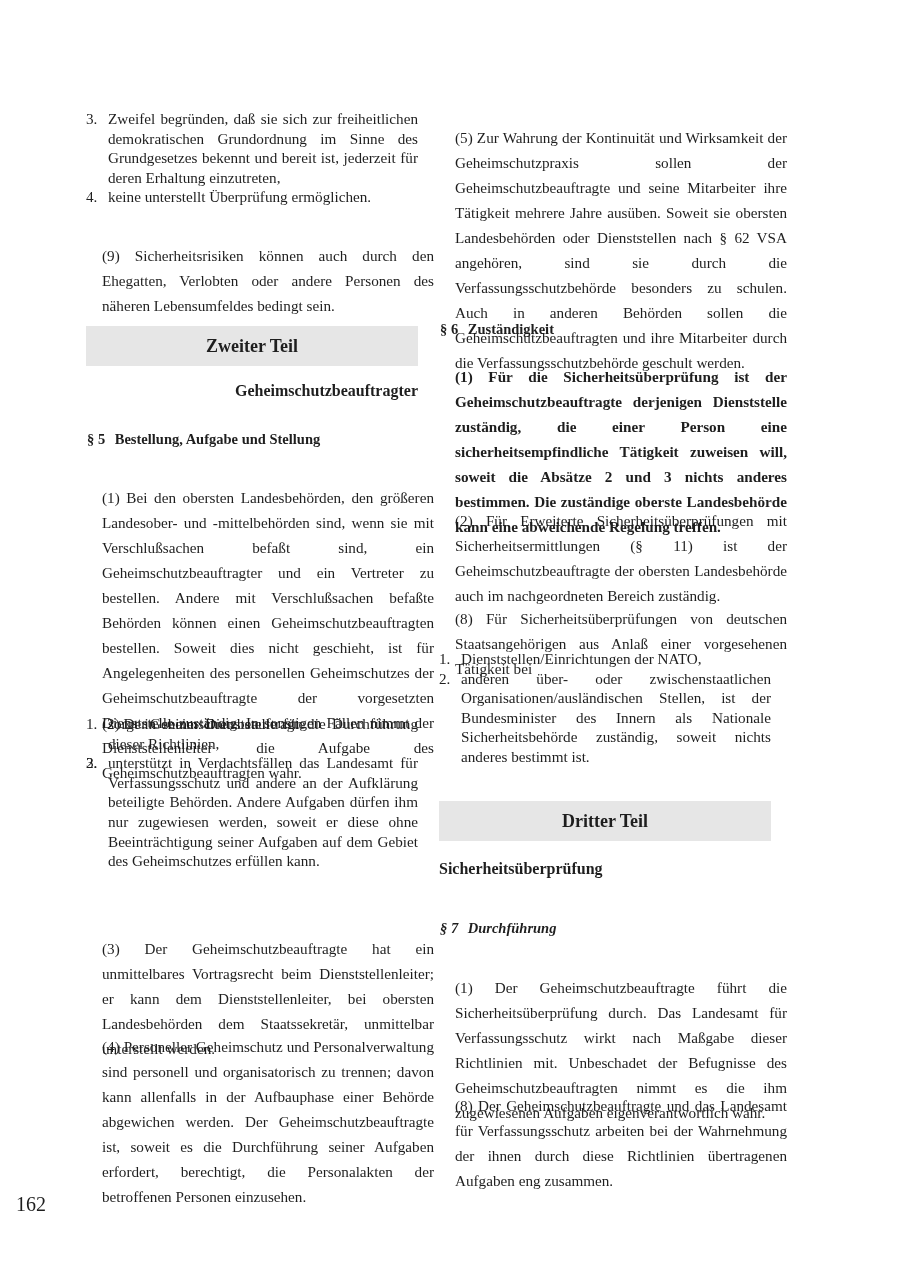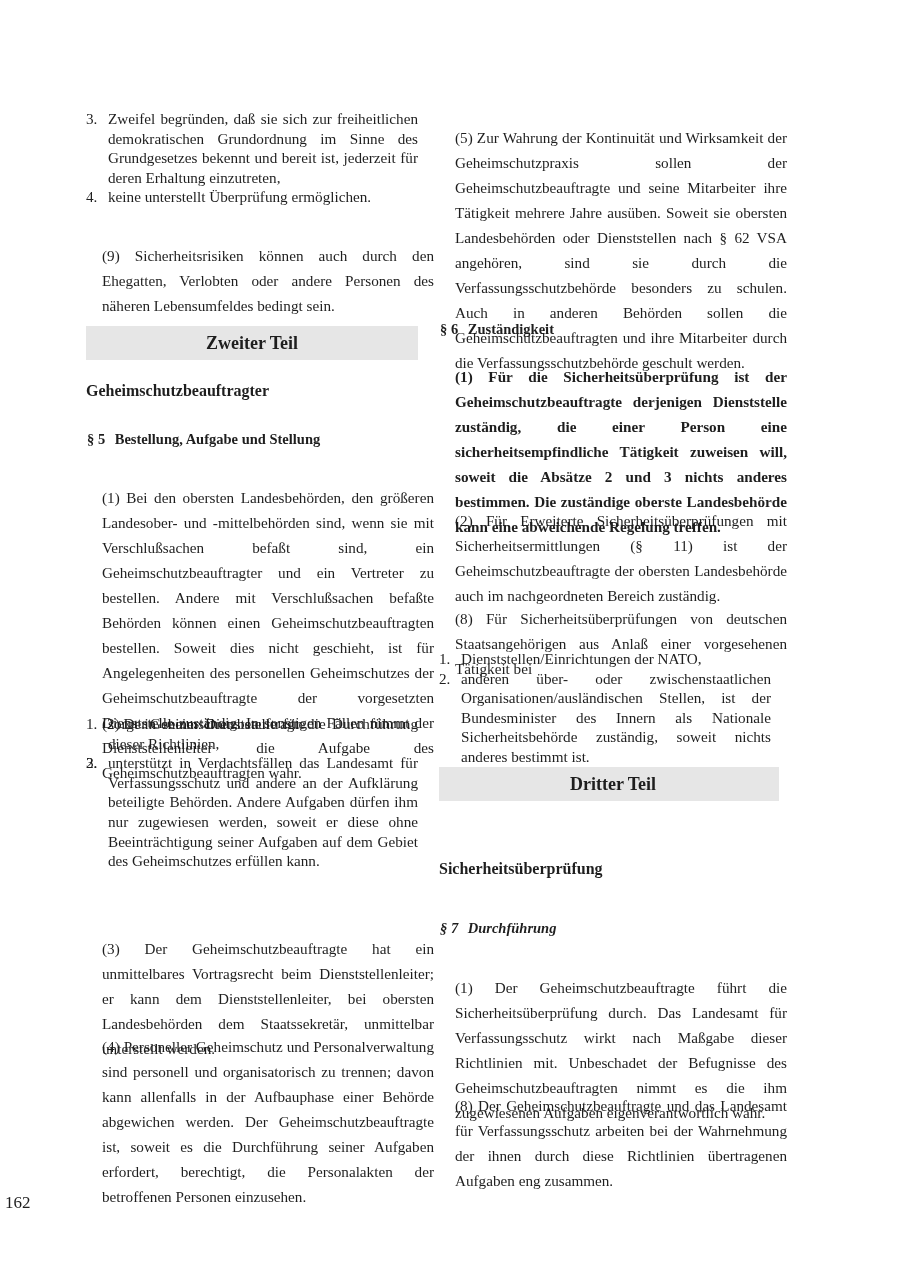--- a/index.html
+++ b/index.html
@@ -6,26 +6,26 @@
     body { width: 900px; height: 1273px; position: relative; overflow: hidden;
       font-family: "Liberation Serif", "DejaVu Serif", serif; color: #1e1e1e; }
     .col { position: absolute; width: 332px; }
     .col-left { left: 86px; }
     .col-right { left: 439px; }
     .blk { position: absolute; left: 0; width: 332px; }
     .p { font-size: 15.2px; line-height: 25px; text-align: justify; margin: 16px; hyphens: manual; }
     ol.list { list-style: none; margin: 0; padding: 0; font-size: 15.2px; line-height: 19.6px; }
     ol.list li { position: relative; padding-left: 22px; text-align: justify; }
     ol.list li .num { position: absolute; left: 0; top: 0; }
-    .part-box { position: absolute; left: 0; width: 332px; height: 34px; background: #e6e6e6;
+    .part-box { position: absolute; left: 0; width: 332px; height: 40px; background: #e6e6e6;
       display: flex; align-items: center; justify-content: center; font-weight: bold; font-size: 18px; }
     .h-title { font-weight: bold; font-size: 16px; margin: 0; }
     .h-section { font-weight: bold; font-size: 14.5px; margin: 1px; }
     .h-section .pnum { margin-right: 6px; }
-    .page-number { position: absolute; left: 5px; top: 1193px; font-size: 17px; }
+    .page-number { position: absolute; left: 16px; top: 1193px; font-size: 20px; }
   </style>
 </head>
 <body>
 
 <div class="col col-left">
 
   <ol class="list blk" style="top:109px;">
     <li>
       <span class="num">3.</span>
       <span>Zweifel begründen, daß sie sich zur freiheitlichen demokratischen Grundordnung im Sinne des Grundgesetzes bekennt und bereit ist, jederzeit für deren Erhaltung einzutreten,</span>
@@ -33,21 +33,21 @@
     <li>
       <span class="num">4.</span>
       <span>keine unterstellt Überprüfung ermöglichen.</span>
     </li>
   </ol>
 
   <p class="p blk" style="top:227px;">(9) Sicherheitsrisiken können auch durch den Ehegatten, Verlobten oder andere Personen des näheren Lebensumfeldes bedingt sein.</p>
 
   <div class="part-box" style="top:326px;">Zweiter Teil</div>
 
-  <h2 class="h-title blk" style="top:382px;">Geheimschutzbeauftragter</h2>
+  <h2 class="h-title blk" style="top:382px;text-align:right;">Geheimschutzbeauftragter</h2>
 
   <h3 class="h-section blk" style="top:430px;">
     <span class="pnum">§ 5</span>
     <span>Bestellung, Aufgabe und Stellung</span>
   </h3>
 
   <p class="p blk" style="top:469px;">(1) Bei den obersten Landesbehörden, den größeren Landesober- und -mittelbehörden sind, wenn sie mit Verschlußsachen befaßt sind, ein Geheimschutzbeauftragter und ein Vertreter zu bestellen. Andere mit Verschlußsachen befaßte Behörden können einen Geheimschutzbeauftragten bestellen. Soweit dies nicht geschieht, ist für Angelegenheiten des personellen Geheimschutzes der Geheimschutzbeauftragte der vorgesetzten Dienststelle zuständig. In sonstigen Fällen nimmt der Dienststellenleiter die Aufgabe des Geheimschutzbeauftragten wahr.</p>
 
   <p class="p blk" style="top:695px;">(2) Der Geheimschutzbeauftragte</p>
   <ol class="list blk" style="top:714px;">
@@ -87,21 +87,21 @@
     <li>
       <span class="num">1.</span>
       <span>Dienststellen/Einrichtungen der NATO,</span>
     </li>
     <li>
       <span class="num">2.</span>
       <span>anderen über- oder zwischenstaatlichen Organisationen/ausländischen Stellen, ist der Bundesminister des Innern als Nationale Sicherheitsbehörde zuständig, soweit nichts anderes bestimmt ist.</span>
     </li>
   </ol>
 
-  <div class="part-box" style="top:767px;padding-left:8px;">Dritter Teil</div>
+  <div class="part-box" style="top:801px;">Dritter Teil</div>
 
   <h2 class="h-title blk" style="top:860px;">Sicherheitsüberprüfung</h2>
 
   <h3 class="h-section blk" style="top:919px;font-style:italic;">
     <span class="pnum">§ 7</span>
     <span>Durchführung</span>
   </h3>
 
   <p class="p blk" style="top:959px;">(1) Der Geheimschutzbeauftragte führt die Sicherheitsüberprüfung durch. Das Landesamt für Verfassungsschutz wirkt nach Maßgabe dieser Richtlinien mit. Unbeschadet der Befugnisse des Geheimschutzbeauftragten nimmt es die ihm zugewiesenen Aufgaben eigenverantwortlich wahr.</p>
 

